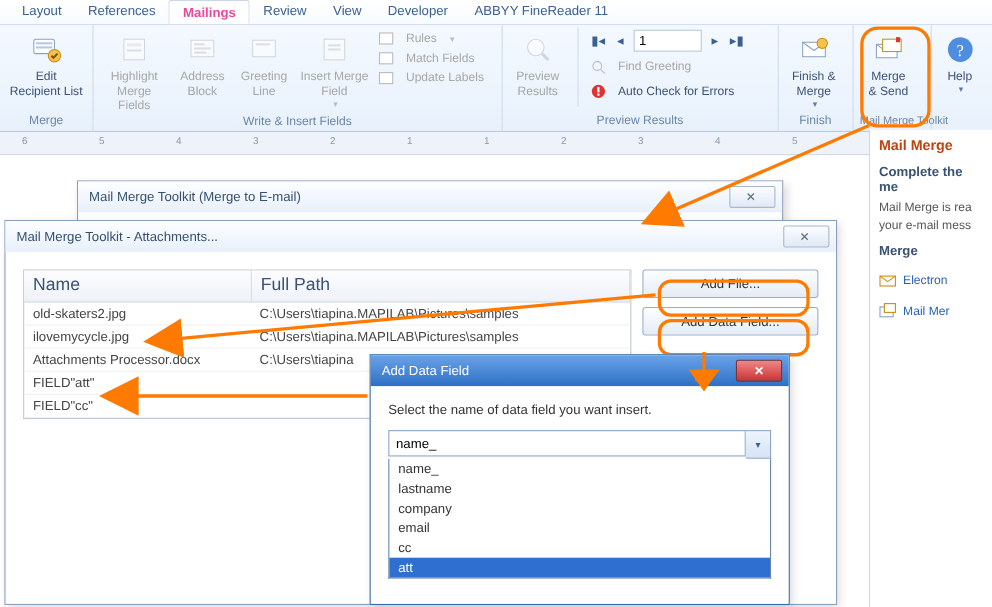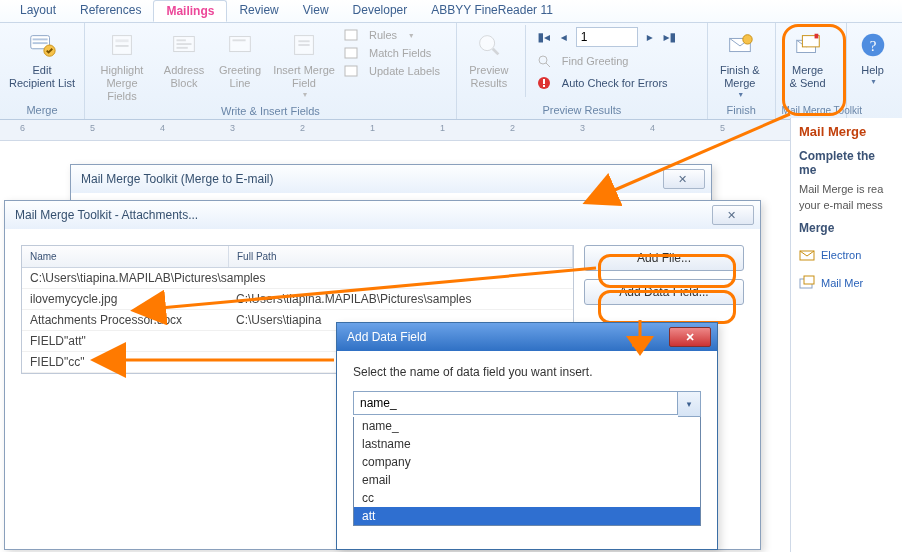--- a/index.html
+++ b/index.html
@@ -45,21 +45,21 @@
 
 
 .dlg{position:absolute;background:#fff;border:1px solid #8aa0bc;box-shadow:3px 3px 8px rgba(0,0,0,.15)}
 .dlg .titlebar{height:28px;background:linear-gradient(#fdfeff,#e8f0fb);display:flex;align-items:center;padding:0 6px 0 10px;font-size:12px;color:#35506f}
 .dlg .titlebar .xbtn{margin-left:auto;width:40px;height:18px;border:1px solid #a8b7cb;border-radius:2px;background:linear-gradient(#fcfdff,#e1e9f5);display:flex;align-items:center;justify-content:center;font-family:Arial;font-size:11px;letter-spacing:3px;color:#5a6f8b}
 .dlg1{left:70px;top:164px;width:640px;height:40px;z-index:2}
 .dlg2{left:4px;top:200px;width:755px;height:348px;z-index:3}
 .dlg2 .inner{padding:16px;display:flex;gap:10px}
 .tbl{flex:1;border:1px solid #bfc9d8}
 .tbl .hdr{display:flex;background:linear-gradient(#fdfdfe,#eef2f8);border-bottom:1px solid #cbd4e1}
-.tbl .hdr div{padding:5px 8px;font-size:10px;color:#3a5275;border-right:1px solid #d6dde8}
+.tbl .hdr div{padding:5px 8px;font-size:16px;color:#3a5275;border-right:1px solid #d6dde8}
 .tbl .row{display:flex;border-bottom:1px solid #f0f0f0}
 .tbl .row div{padding:3px 8px;font-size:12px;color:#444}
 .col-name{width:190px}
 .col-path{flex:1}
 .btncol{width:160px;display:flex;flex-direction:column;gap:8px}
 .winbtn{height:26px;border:1px solid #9caec6;border-radius:3px;background:linear-gradient(#fdfeff,#e5ecf6);font-size:12px;color:#333;position:relative}
 .hlbtn{position:absolute;border:3px solid #ff7a00;border-radius:12px;pointer-events:none}
 
 
 .dlg3{left:336px;top:322px;width:380px;height:226px;z-index:5;border:1px solid #3b6ea5}
@@ -334,20 +334,21 @@
     <span class="xbtn">✕</span>
   </div>
   <div class="inner">
     <div class="tbl">
       <div class="hdr">
         <div class="col-name">Name</div>
         <div class="col-path">Full Path</div>
       </div>
       <div id="att-rows">
           <div class="row">
+            <div class="col-name">old-skaters2.jpg</div>
             <div class="col-path">C:\Users\tiapina.MAPILAB\Pictures\samples</div>
           </div>
           <div class="row">
             <div class="col-name">ilovemycycle.jpg</div>
             <div class="col-path">C:\Users\tiapina.MAPILAB\Pictures\samples</div>
           </div>
           <div class="row">
             <div class="col-name">Attachments Processor.docx</div>
             <div class="col-path">C:\Users\tiapina</div>
           </div>

